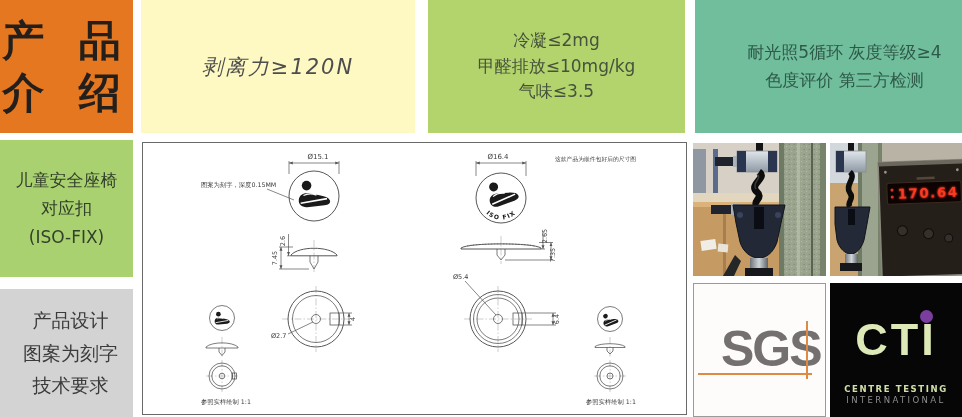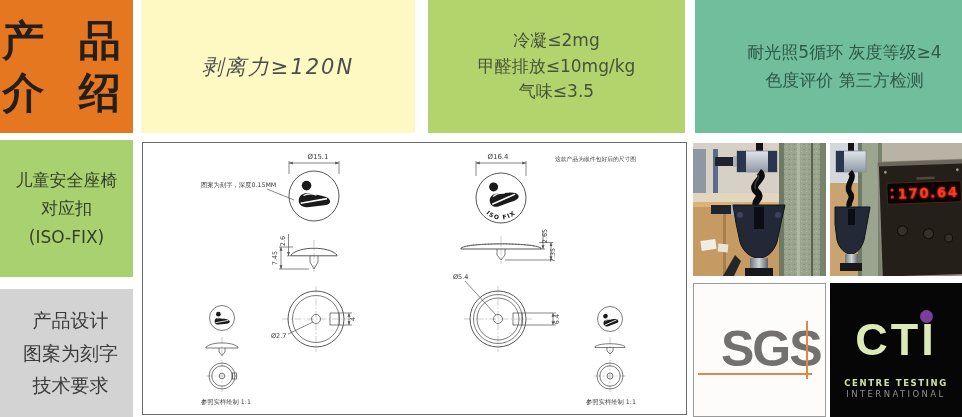--- a/index.html
+++ b/index.html
@@ -30,21 +30,21 @@
        border:1px solid #9a9a9a;box-sizing:border-box;}
   .sgs-text{position:absolute;left:27px;top:40px;font-size:50px;font-weight:800;color:#757070;
             letter-spacing:-2px;line-height:1;font-family:"Liberation Sans","DejaVu Sans",sans-serif;}
   .sgs-vline{position:absolute;left:112px;top:37px;width:2px;height:58px;background:#DF8A42;}
   .sgs-hline{position:absolute;left:4px;top:89px;width:114px;height:2px;background:#DF8A42;}
   .cti{position:absolute;left:830px;top:283px;width:132px;height:134px;background:#060606;
        display:flex;flex-direction:column;align-items:center;}
   .cti-text{position:relative;margin-top:34px;font-size:45px;font-weight:800;color:#dde9b6;
             letter-spacing:3px;line-height:1;font-family:"Liberation Sans","DejaVu Sans",sans-serif;}
   .cti-dot{position:absolute;left:90px;top:27px;width:13px;height:13px;border-radius:50%;background:#7A3F9E;}
-  .cti-sub1{margin-top:16px;font-size:8.5px;font-weight:bold;letter-spacing:1.6px;color:#cfe0a8;}
+  .cti-sub1{margin-top:22px;font-size:8.5px;font-weight:bold;letter-spacing:1.6px;color:#cfe0a8;}
   .cti-sub2{margin-top:1px;font-size:8.5px;letter-spacing:2.4px;color:#8f8f8f;}
   svg text{font-family:"DejaVu Sans","Liberation Sans",sans-serif;}
   .dl{stroke:#555;stroke-width:.7;fill:none;}
   .cl{stroke:#999;stroke-width:.5;stroke-dasharray:7 2 1.5 2;fill:none;}
   .thin{stroke:#444;stroke-width:.9;fill:none;}
   .thin2{stroke:#444;stroke-width:.7;fill:none;}
   .lbl{fill:#3c3c3c;}
 </style>
 </head>
 <body>

